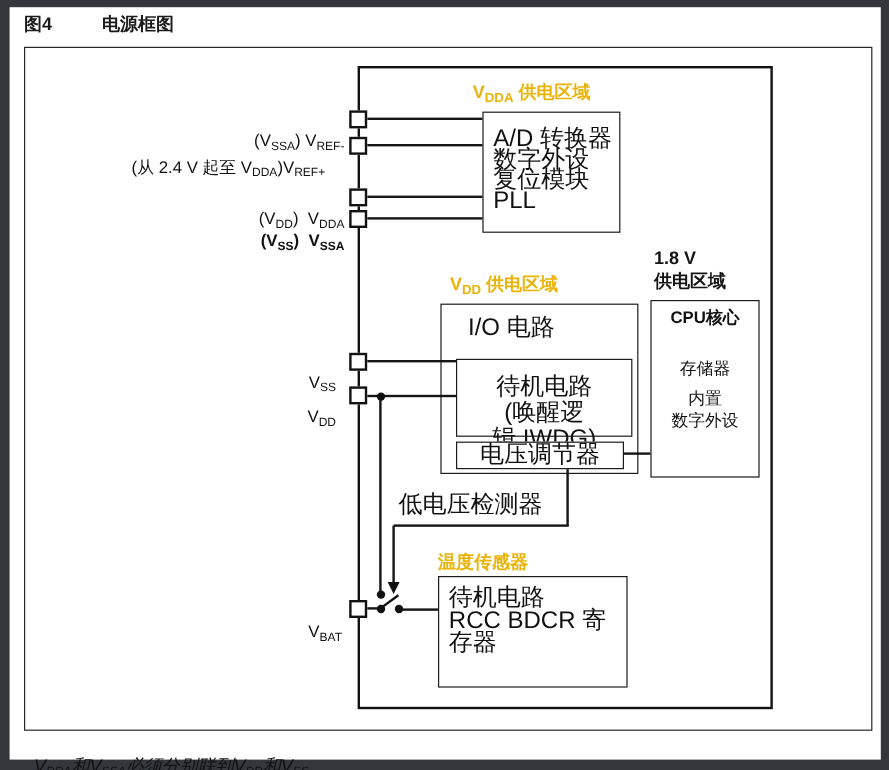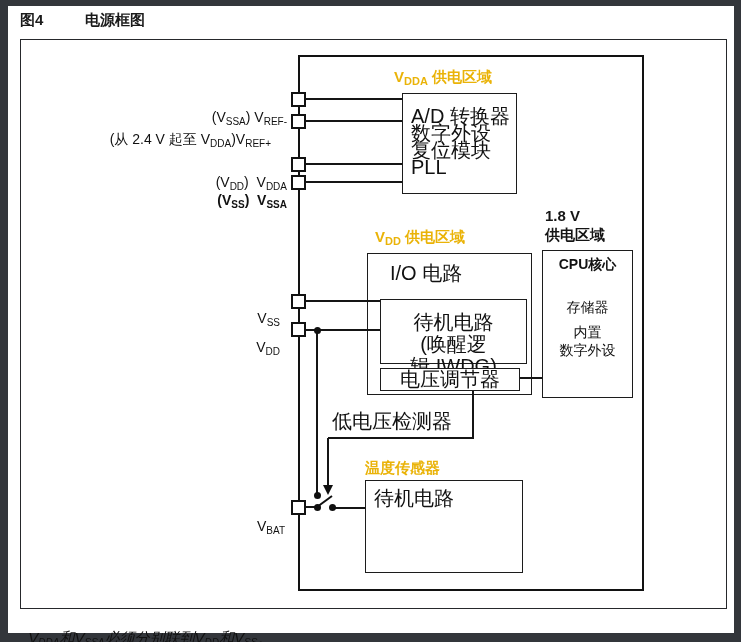--- a/index.html
+++ b/index.html
@@ -77,20 +77,21 @@
     <div class="abs" style="left:0;top:48px;width:100%;">存储器</div>
     <div class="abs" style="left:0;top:73px;width:100%;">内置</div>
     <div class="abs" style="left:0;top:91px;width:100%;">数字外设</div>
   </div>
 </div>
 
 <div class="abs rtitle" style="left:365px;top:459px;width:158px;">温度传感器</div>
 <div class="abs box" style="left:365px;top:480px;width:158px;height:93px;">
   <div class="items" style="padding:8px 0 0 8px;line-height:19px;">
     <div>待机电路</div>
+    <div>RCC BDCR 寄存器</div>
   </div>
 </div>
 
 <div class="abs ctr items" style="left:322px;top:413px;width:140px;text-align:center;">低电压检测器</div>
 
 <div class="abs hline" style="left:306px;top:98px;width:96px;"></div>
 <div class="abs hline" style="left:306px;top:120px;width:96px;"></div>
 <div class="abs hline" style="left:306px;top:163px;width:96px;"></div>
 <div class="abs hline" style="left:306px;top:181px;width:96px;"></div>
 <div class="abs hline" style="left:306px;top:300px;width:74px;"></div>

